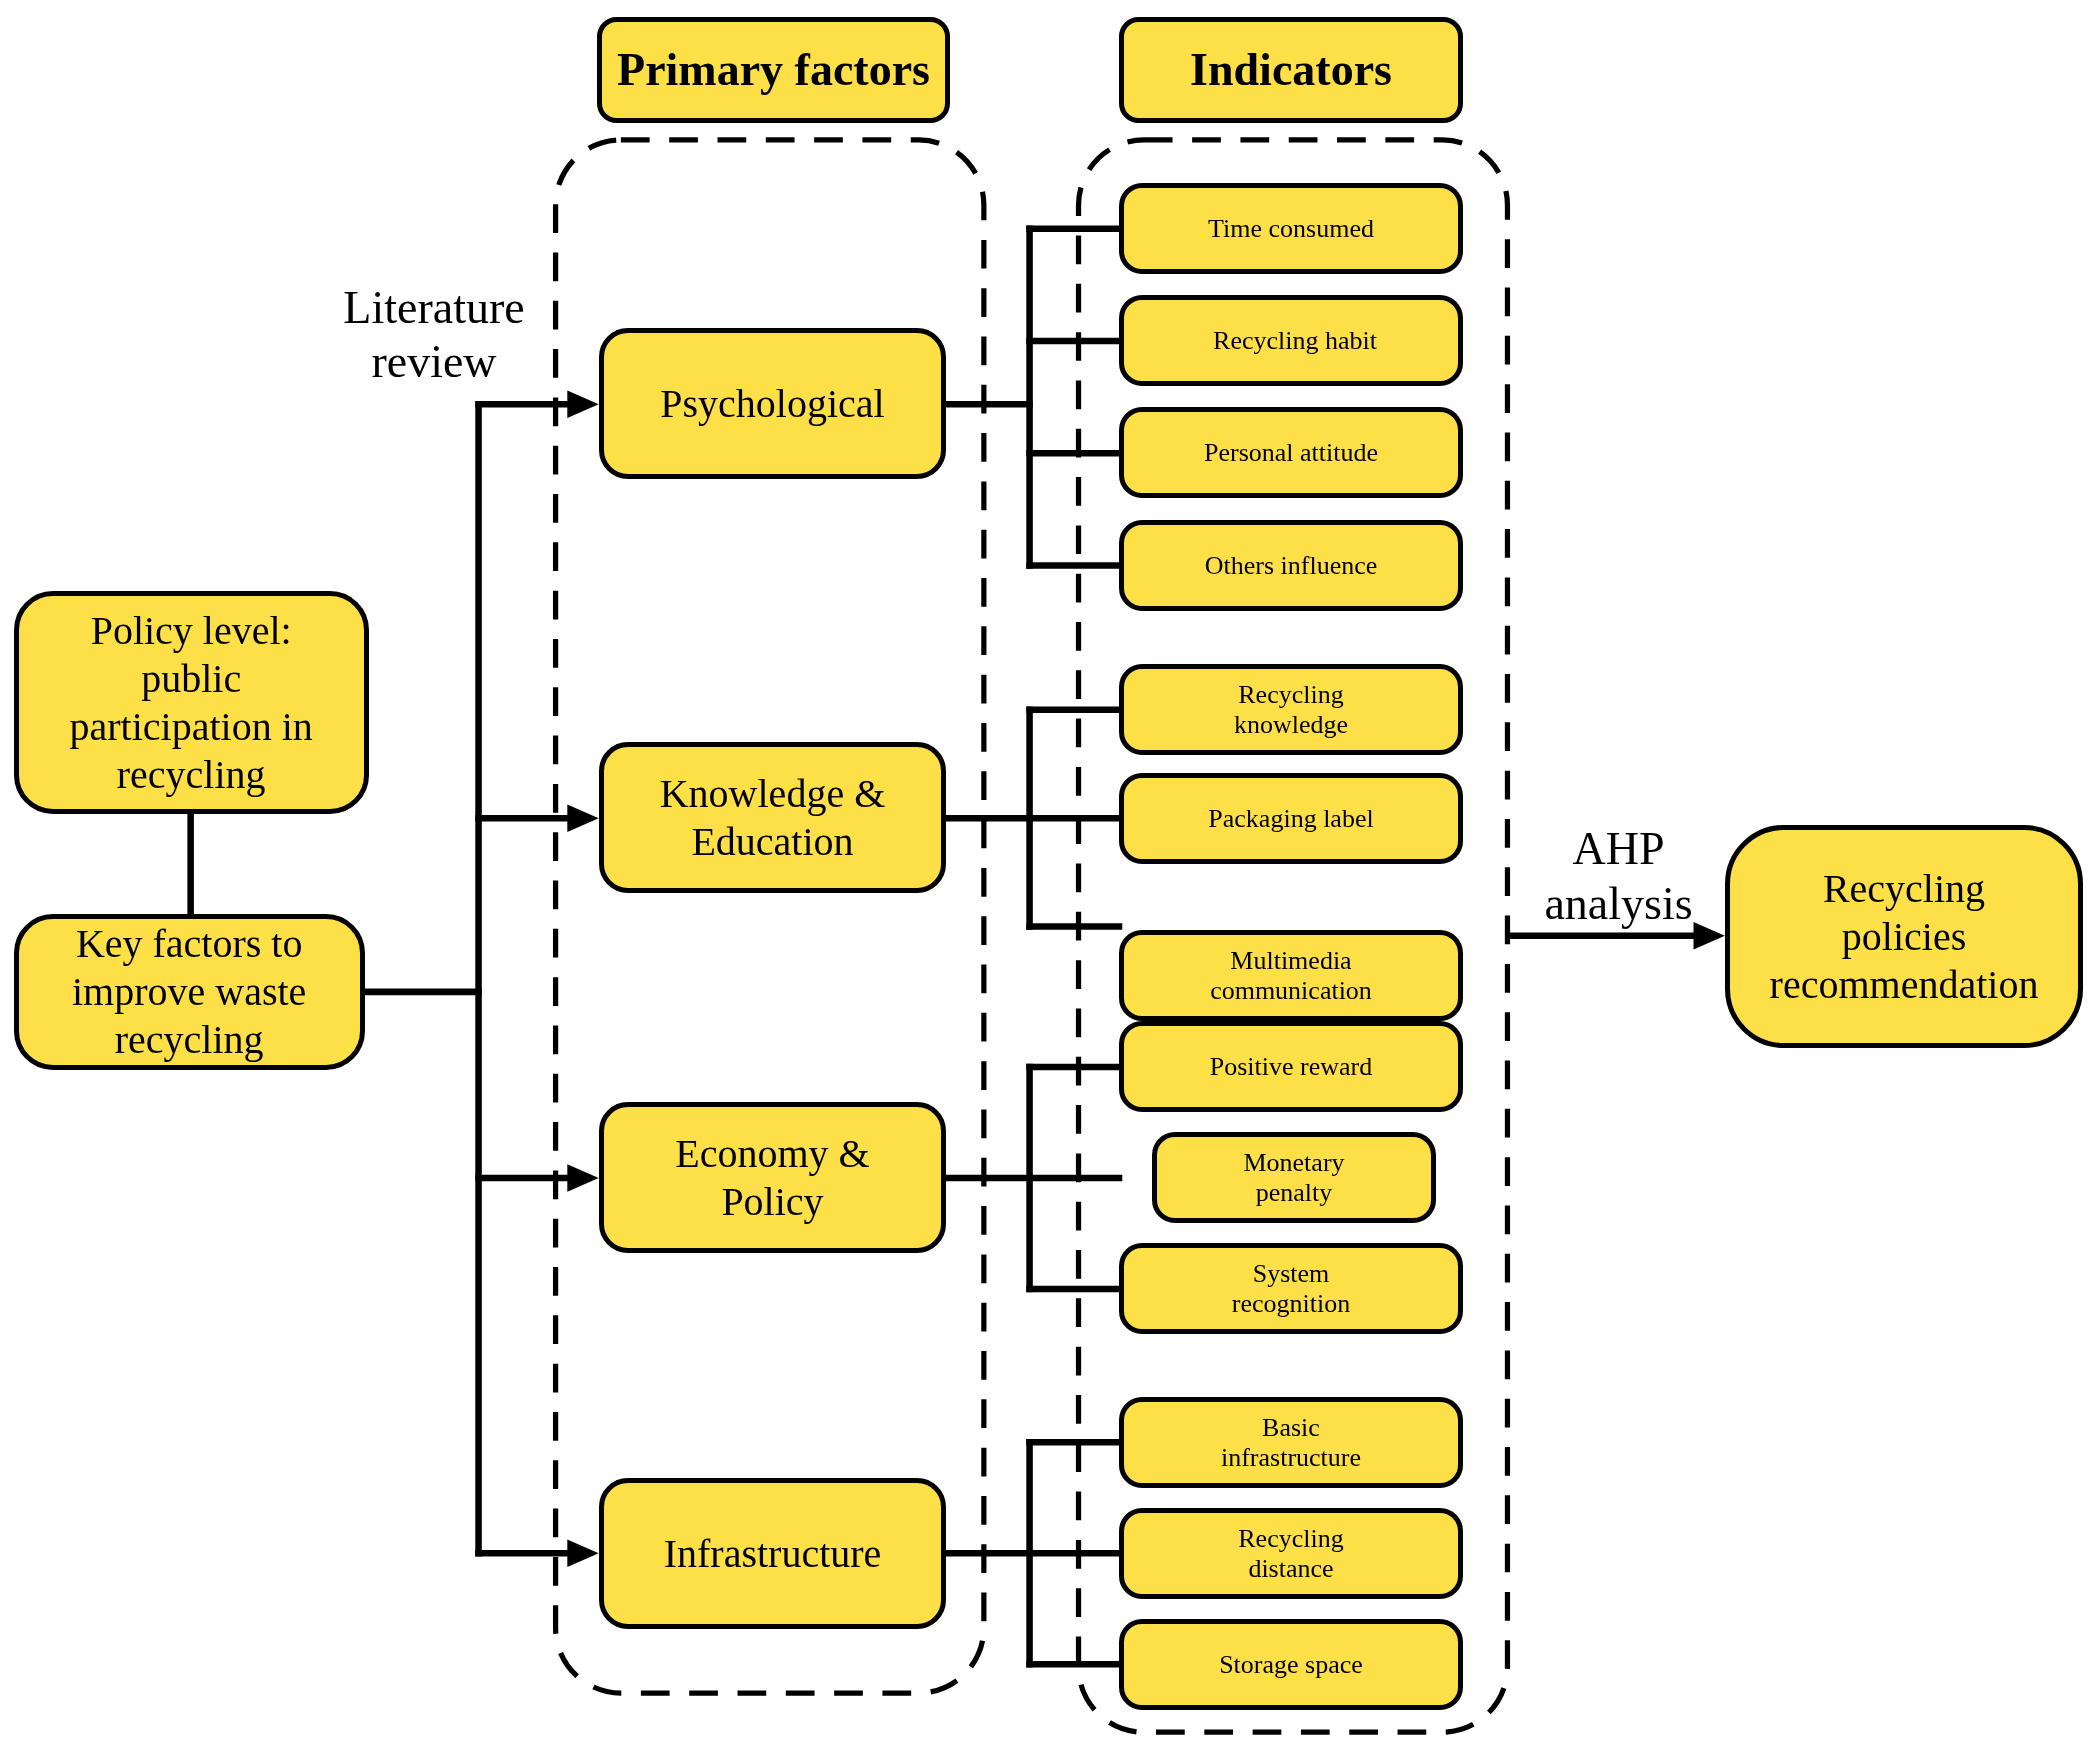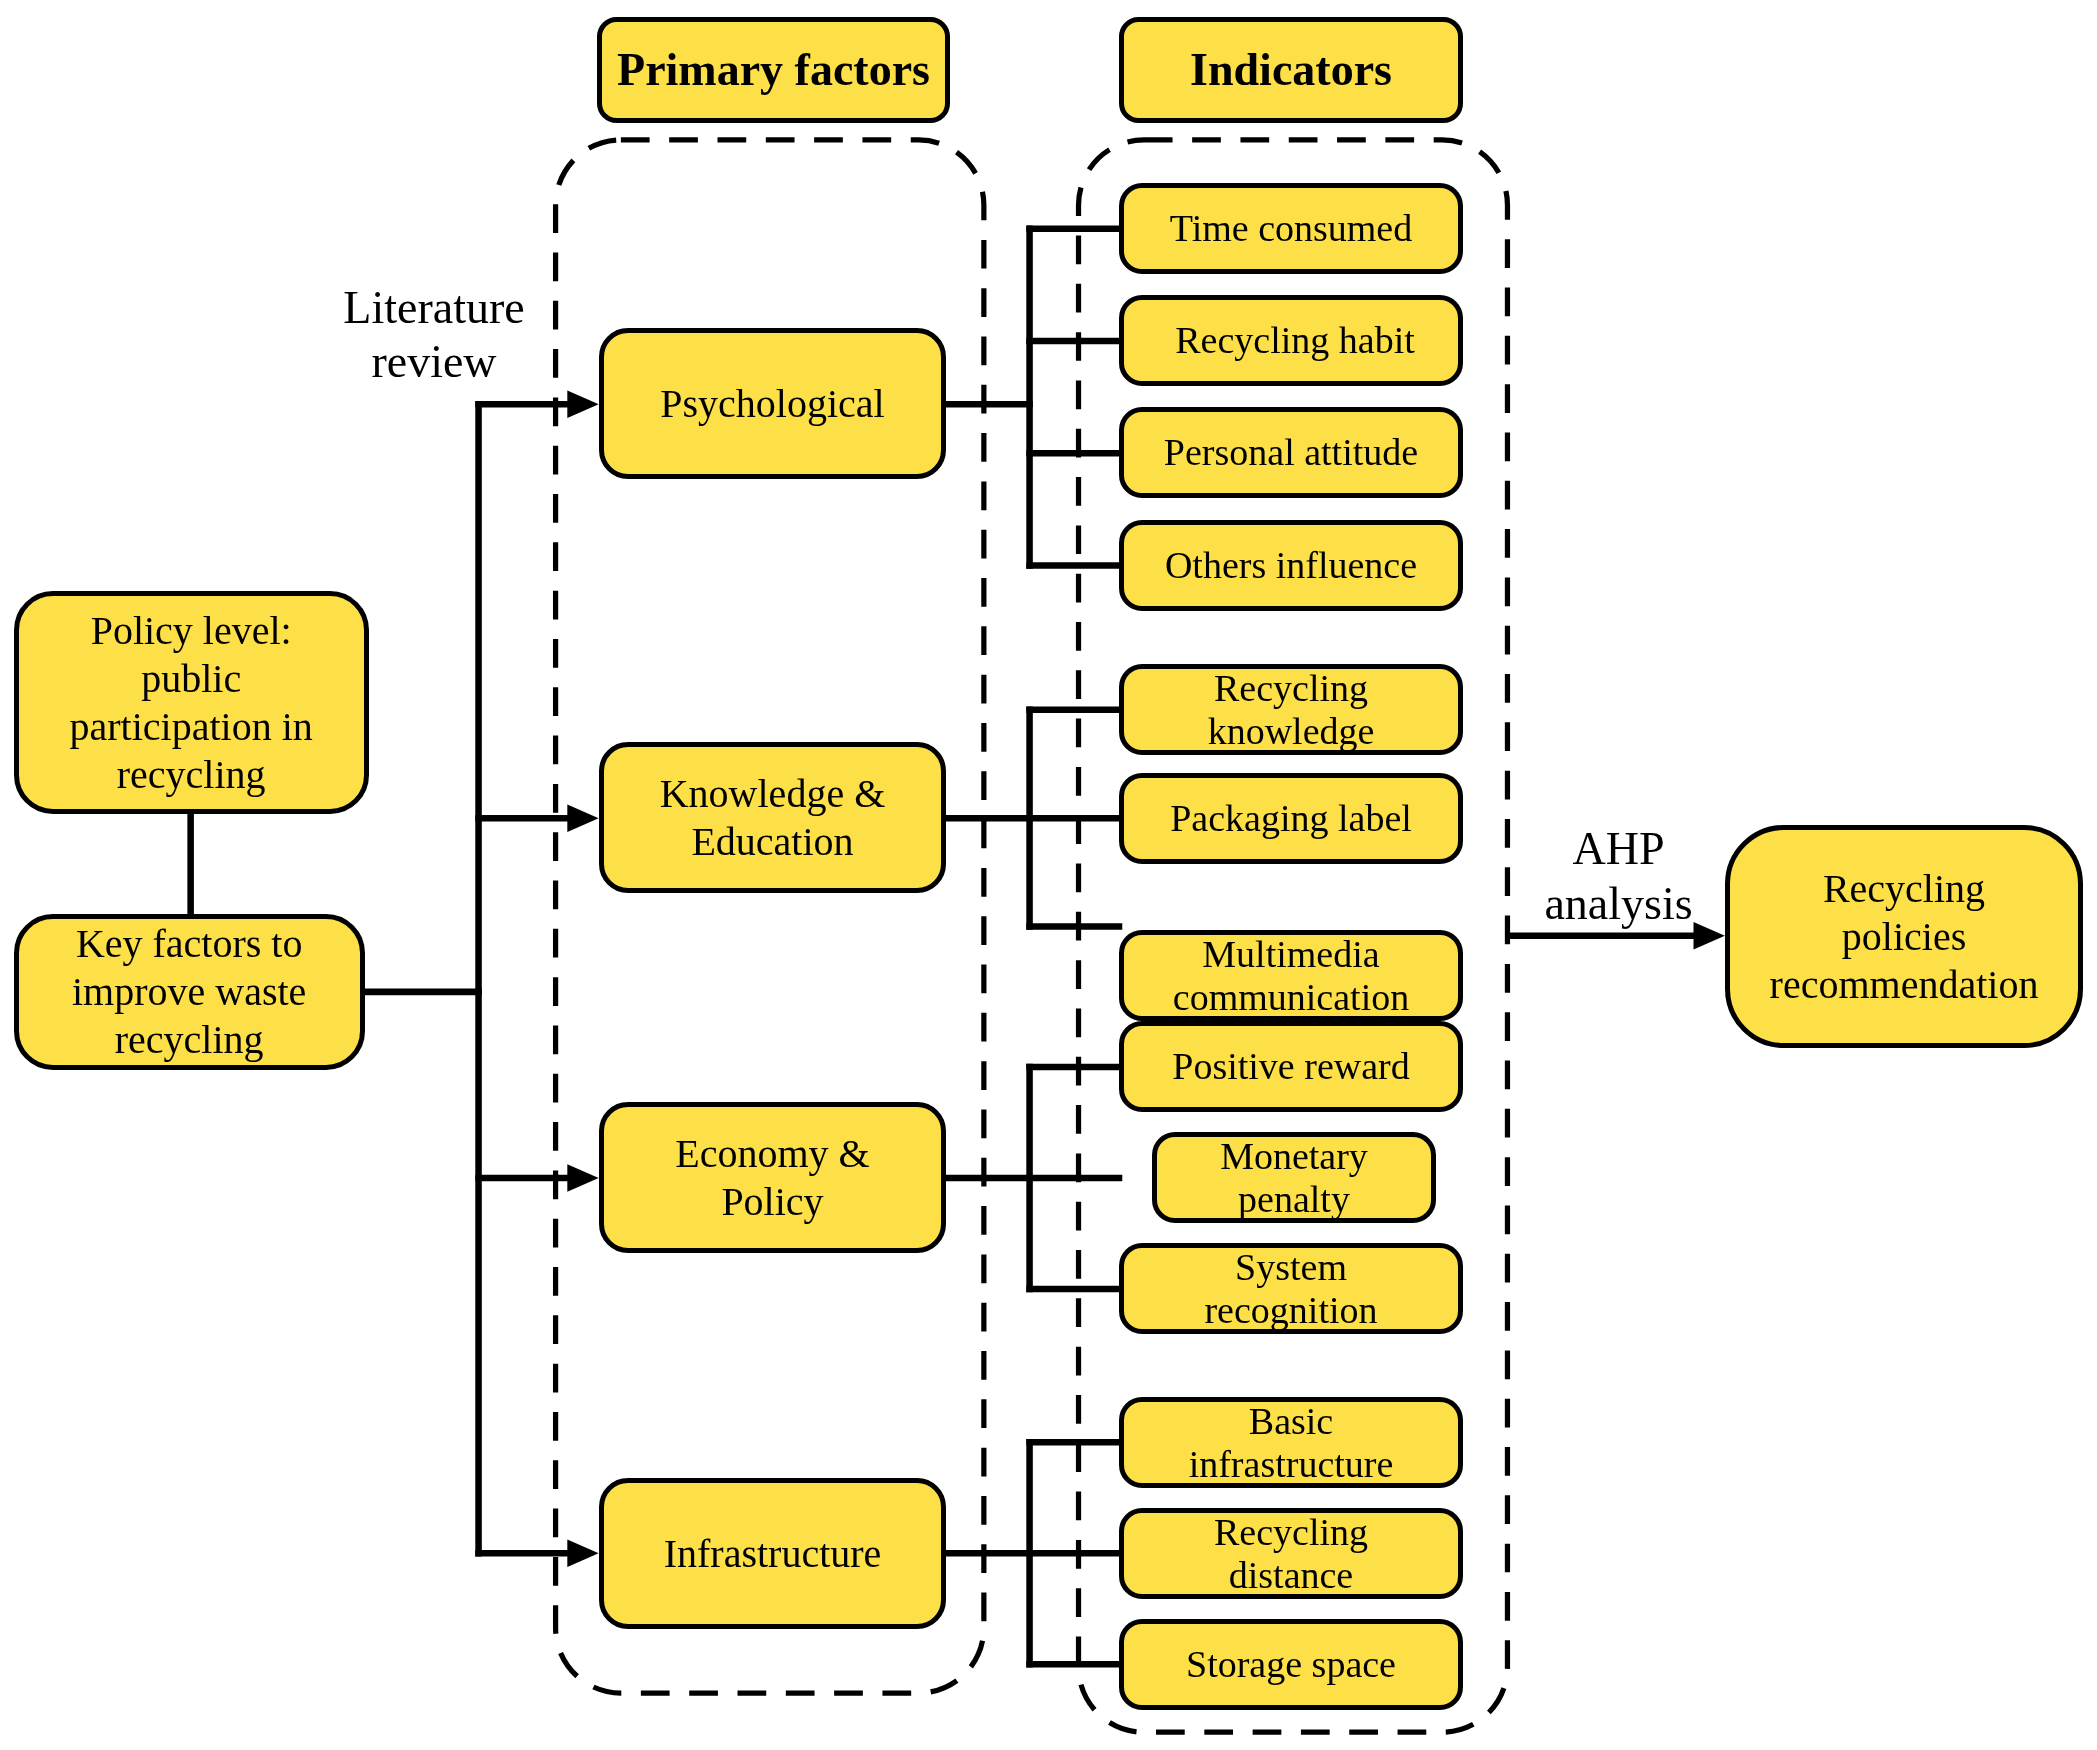--- a/index.html
+++ b/index.html
@@ -5,21 +5,21 @@
   html,body{margin:0;padding:0;background:#ffffff;}
   body{width:2097px;height:1750px;position:relative;overflow:hidden;
        font-family:"Liberation Serif","DejaVu Serif",serif;color:#000;}
   #canvas{position:absolute;left:0;top:0;width:2097px;height:1750px;background:#fff;}
   .layer{position:absolute;left:0;top:0;}
   .box{position:absolute;box-sizing:border-box;background:#fde047;border:5.9px solid #000;
        display:flex;align-items:center;justify-content:center;text-align:center;
        white-space:pre-line;}
   .hdr{font-weight:bold;font-size:46px;line-height:1.1;border-radius:19.6px;}
   .nodefs{font-size:40px;line-height:1.2;}
-  .indfs{font-size:38px;line-height:1.12;border-radius:23px;}
+  .indfs{font-size:26px;line-height:1.12;border-radius:23px;}
   .r45{border-radius:29px;}
   .r60{border-radius:39px;}
   .r90{border-radius:59px;}
   .lbl{position:absolute;display:flex;align-items:center;justify-content:center;
        text-align:center;white-space:pre-line;font-size:46px;line-height:1.18;}
 </style>
 </head>
 <body>
 
 <div id="canvas">

